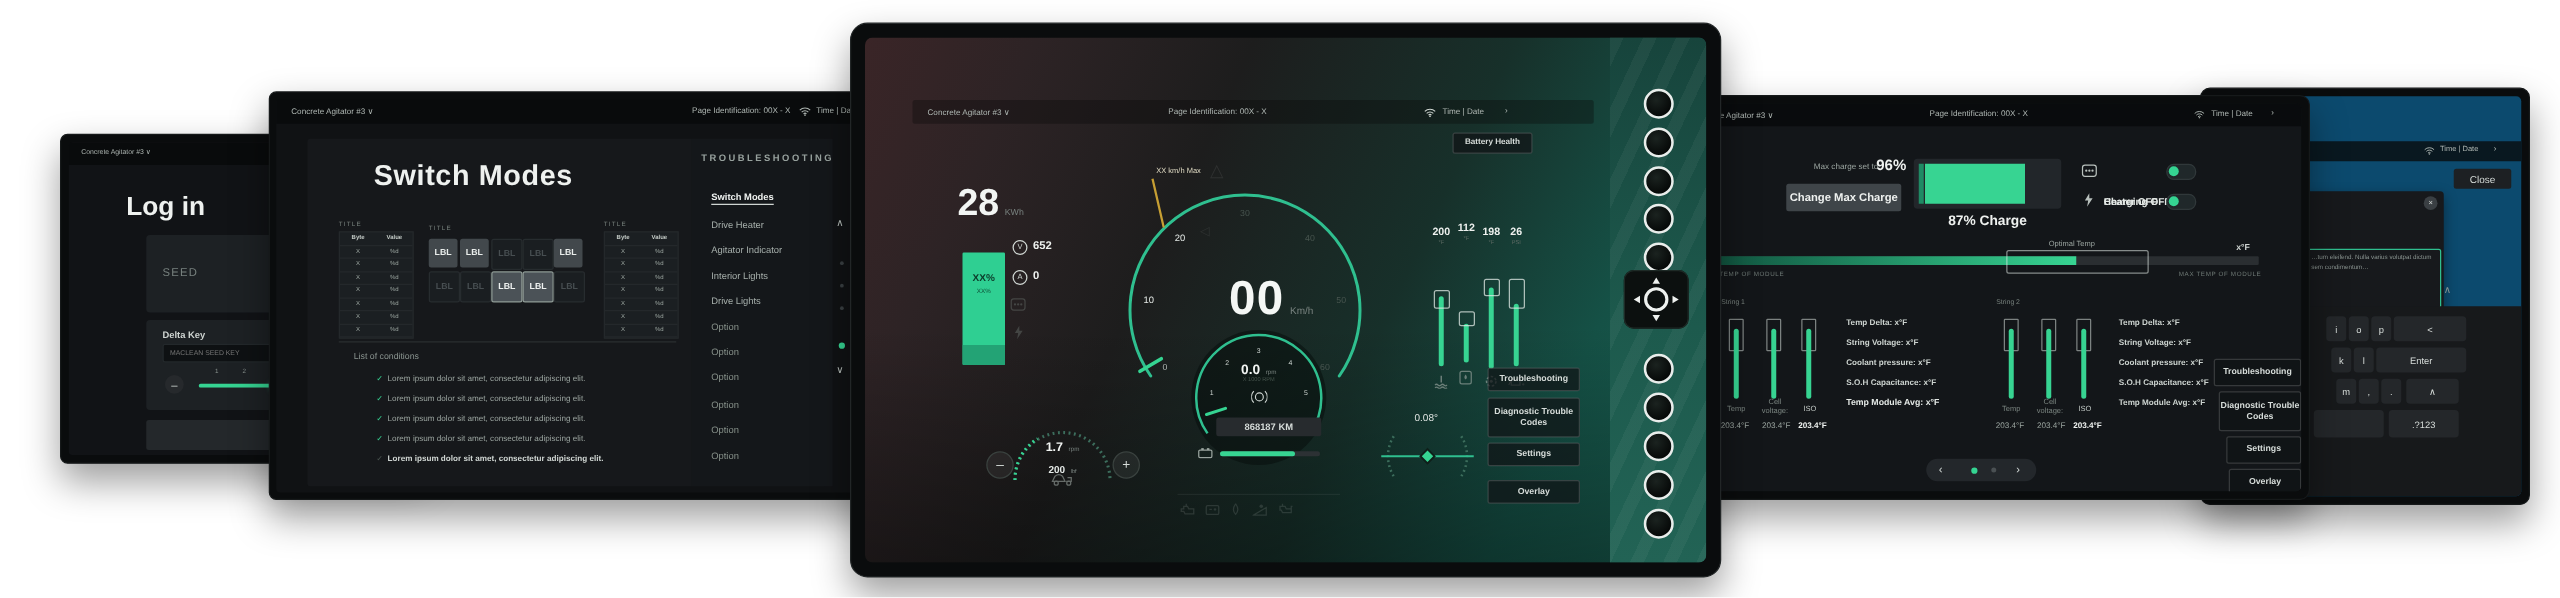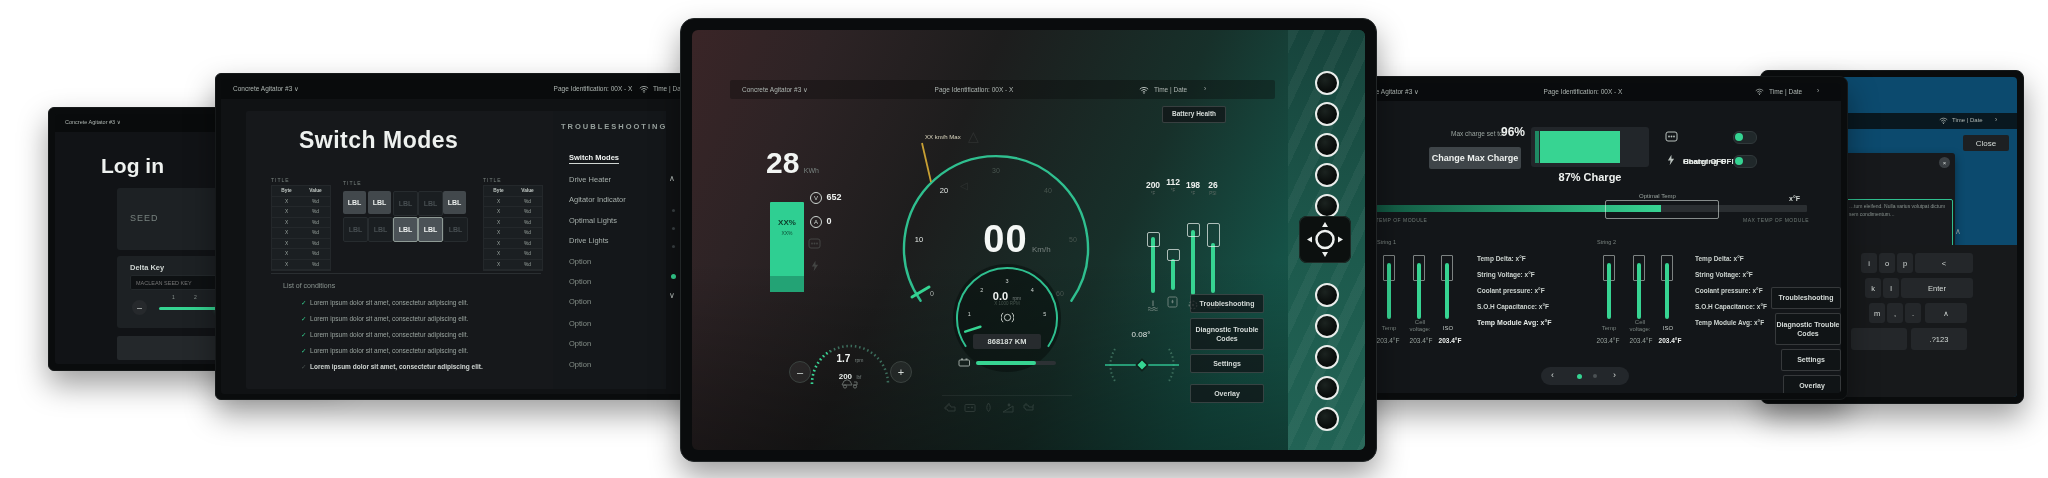--- a/index.html
+++ b/index.html
@@ -184,21 +184,21 @@
       <div class="abs nw" style="left:80px;top:268px;font-size:6.5px;color:#9aa49f;">
         <span class="grn">✓</span>&nbsp;&nbsp;<span>Lorem ipsum dolor sit amet, consectetur adipiscing elit.</span></div>
       <div class="abs nw bold" style="left:80px;top:284px;font-size:6.5px;color:#cfd5d2;">
         <span class="vdim">✓</span>&nbsp;&nbsp;<span>Lorem ipsum dolor sit amet, consectetur adipiscing elit.</span></div>
 
       <div class="abs" style="left:332px;top:32px;width:113px;height:278px;background:#14171a;"></div>
       <div class="abs nw bold" style="left:340px;top:43px;font-size:7.5px;letter-spacing:2px;color:#97a19d;">TROUBLESHOOTING</div>
       <div class="sb-item bold" style="left:348px;top:74px;color:#eef1ef;border-bottom:1px solid #cfd5d2;padding-bottom:1px;">Switch Modes</div>
       <div class="sb-item" style="left:348px;top:96px;">Drive Heater</div>
       <div class="sb-item" style="left:348px;top:116px;">Agitator Indicator</div>
-      <div class="sb-item" style="left:348px;top:137px;">Optimal Lights</div>
+      <div class="sb-item" style="left:348px;top:137px;">Interior Lights</div>
       <div class="sb-item" style="left:348px;top:157px;">Drive Lights</div>
       <div class="sb-item" style="left:348px;top:178px;color:#869089;">Option</div>
       <div class="sb-item" style="left:348px;top:198px;color:#869089;">Option</div>
       <div class="sb-item" style="left:348px;top:218px;color:#869089;">Option</div>
       <div class="sb-item" style="left:348px;top:240px;color:#869089;">Option</div>
       <div class="sb-item" style="left:348px;top:260px;color:#869089;">Option</div>
       <div class="sb-item" style="left:348px;top:281px;color:#869089;">Option</div>
       <div class="abs nw" style="left:448px;top:95px;font-size:8px;color:#b9c1bd;">∧</div>
       <div class="abs" style="left:451px;top:130px;width:3px;height:3px;border-radius:50%;background:#3a4043;"></div>
       <div class="abs" style="left:451px;top:148px;width:3px;height:3px;border-radius:50%;background:#3a4043;"></div>
@@ -462,21 +462,21 @@
         <svg width="13" height="13" viewBox="0 0 14 14">
             <circle cx="7" cy="7" r="3.4" fill="none" stroke="#cfd6d2" stroke-width="1"></circle>
             <path d="M2.2 2 A7 7 0 0 0 2.2 12 M11.8 2 A7 7 0 0 1 11.8 12" fill="none" stroke="#cfd6d2" stroke-width="1"></path>
           </svg>
       </span>
       <div class="abs nw" style="left:315px;top:296px;transform:translateX(-50%);">
         <span class="bold" style="font-size:6.5px;color:#eef1ef;">0.0</span>
         <span class="dim" style="font-size:4.5px;">PSI</span>
       </div>
 
-      <div class="abs chip bold" style="left:281px;top:304px;width:68px;height:15px;background:#272b2e;font-size:7.5px;color:#d6dcd9;">868187 KM</div>
+      <div class="abs chip bold" style="left:281px;top:304px;width:84px;height:15px;background:#272b2e;font-size:7.5px;color:#d6dcd9;">868187 KM</div>
       <span class="abs" style="left:266px;top:328px;">
         <svg width="13" height="9" viewBox="0 0 13 9">
             <rect x="1" y="2" width="10.5" height="6" rx="1" fill="none" stroke="#9aa49f" stroke-width="1"></rect>
             <rect x="3" y="0.5" width="2" height="1.5" fill="#9aa49f"></rect>
             <rect x="7.5" y="0.5" width="2" height="1.5" fill="#9aa49f"></rect>
           </svg>
       </span>
       <div class="abs" style="left:284px;top:331px;width:80px;height:4px;background:#2c3134;border-radius:2px;">
         <div class="abs" style="left:0;top:0;width:60px;height:4px;background:#37d492;border-radius:2px;"></div>
       </div>

